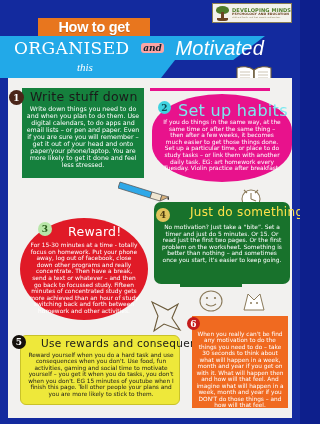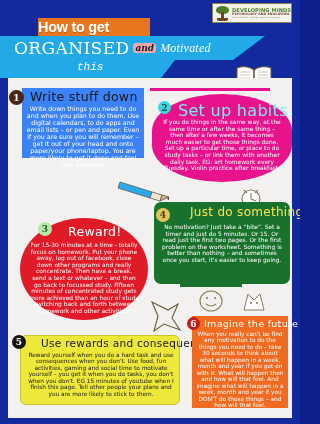--- a/index.html
+++ b/index.html
@@ -13,56 +13,56 @@
   .logo-tree{width:15px;height:15px;flex:0 0 15px;position:relative;}
   .logo-tree .canopy{position:absolute;left:1px;top:0px;width:13px;height:8px;background:#4f7c2a;border-radius:50% 50% 45% 45%;}
   .logo-tree .trunk{position:absolute;left:6px;top:6px;width:3px;height:8px;background:#6b4423;}
   .logo-tree .roots{position:absolute;left:2px;top:12px;width:11px;height:3px;background:#6b4423;border-radius:0 0 50% 50%;}
   .logo-txt{flex:1;min-width:0;line-height:1;}
   .logo-l1{font-size:5.1px;font-weight:bold;color:#4f7c2a;letter-spacing:.1px;white-space:nowrap;}
   .logo-l2{font-size:3.2px;font-weight:bold;color:#6b4423;letter-spacing:.1px;white-space:nowrap;}
   .logo-l3{font-size:2px;color:#8a7f55;white-space:nowrap;overflow:hidden;}
 
   .band-howto{position:absolute;left:38px;top:18px;width:112px;height:18px;background:#e8761e;
-    display:flex;align-items:center;justify-content:flex-start;}
+    display:flex;align-items:center;justify-content:center;}
   .band-howto span{color:#ffffff;font-size:14.5px;font-weight:bold;font-family:"Liberation Sans",sans-serif;
     letter-spacing:-.3px;text-shadow:0 1px 0 rgba(0,0,0,.18);}
 
   .band-org{position:absolute;left:0px;top:36px;width:265px;height:24px;background:#22a9e8;
     clip-path:polygon(0 0,100% 0,88% 100%,0 100%);}
-  .org-row{position:absolute;left:14px;top:36px;width:250px;height:24px;display:flex;align-items:center;gap:4px;}
+  .org-row{position:absolute;left:14px;top:36px;width:250px;height:24px;display:flex;align-items:center;gap:4px;justify-content:space-between;}
   .w-organised{color:#ffffff;font-size:17px;font-family:"DejaVu Serif",serif;letter-spacing:.4px;}
   .w-and{color:#12202e;font-size:9px;font-weight:bold;font-style:italic;font-family:"DejaVu Serif",serif;
     background:#fca5a5;border-radius:3px;padding:0 2px;line-height:10px;}
-  .w-motiv{color:#ffffff;font-size:12px;font-style:italic;font-family:Liberation Serif, serif;letter-spacing:.2px;}
+  .w-motiv{color:#ffffff;font-size:20px;font-style:italic;font-family:Liberation Sans, sans-serif;letter-spacing:.2px;}
 
   .band-this{position:absolute;left:0px;top:60px;width:175px;height:18px;background:#22a9e8;
     clip-path:polygon(0 0,100% 0,92% 100%,0 100%);}
   .w-this{position:absolute;left:77px;top:61px;color:#ffffff;font-size:11px;font-style:italic;
-    font-family:Liberation Mono, monospace;}
+    font-family:Liberation Serif, serif;}
   .band-year{position:absolute;left:110px;top:59px;width:60px;height:19px;background:#e8761e;
     display:flex;align-items:center;justify-content:center;}
   .w-year{color:#ffe800;font-size:16px;font-weight:bold;font-family:"DejaVu Serif",serif;letter-spacing:.5px;}
 
   
   .book{position:absolute;left:232px;top:63px;width:44px;height:26px;}
   .book svg{display:block;}
 
   
   .page{position:absolute;left:8px;top:78px;width:284px;height:340px;background:#f2f1ef;}
 
   
   .card{position:absolute;box-sizing:border-box;}
   .badge{position:absolute;border-radius:50%;display:flex;align-items:center;justify-content:center;
     font-size:9px;font-weight:bold;font-family:"DejaVu Serif",serif;z-index:6;}
   .hd{font-family:"DejaVu Sans",sans-serif;font-weight:normal;letter-spacing:.3px;white-space:nowrap;}
   .bd{text-align:center;line-height:1.12;}
 
   
-  .b1{left:22px;top:88px;width:122px;height:70px;background:#3b82f6;}
+  .b1{left:22px;top:88px;width:122px;height:90px;background:#15803d;}
   .b1 .hd{position:absolute;left:8px;top:1px;color:#1a1a1a;font-size:12.5px;}
   .b1 .bd{position:absolute;left:4px;top:17px;width:114px;color:#ffffff;font-size:6.3px;}
   .bg1{left:9px;top:90px;width:15px;height:15px;background:#4a2518;color:#ffffff;}
 
   
   .b2{left:152px;top:94px;width:140px;height:88px;background:#e8128c;border-radius:50%/42%;}
   .b2::before{content:"";position:absolute;left:-3px;top:-3px;right:-3px;bottom:-3px;border-radius:50%/42%;
     background:repeating-conic-gradient(#e8128c 0 6deg,transparent 6deg 12deg);z-index:-1;}
   .b2 .hd{position:absolute;left:26px;top:7px;color:#7de8ef;font-size:16px;}
   .b2 .bd{position:absolute;left:10px;top:25px;width:120px;color:#ffffff;font-size:5.9px;}
@@ -219,18 +219,17 @@
     </svg>
   </div>
 
   <div class="card b5">
     <div class="hd">Use rewards and consequences</div>
     <div class="bd">Reward yourself when you do a hard task and use consequences when you don't. Use food, fun activities, gaming and social time to motivate yourself – you get it when you do tasks, you don't when you don't. EG 15 minutes of youtube when I finish this page. Tell other people your plans and you are more likely to stick to them.</div>
   </div>
   <div class="badge bg5">5</div>
 
   <div class="card b6">
-    <div class="hd">Imagine the future</div>
     <div class="bd">When you really can't be find any motivation to do the things you need to do – take 30 seconds to think about what will happen in a week, month and year if you get on with it. What will happen then and how will that feel. And imagine what will happen in a week, month and year if you DON'T do those things – and how will that feel.</div>
   </div>
   <div class="badge bg6">6</div>
 
 </div>
 
 </body></html>

